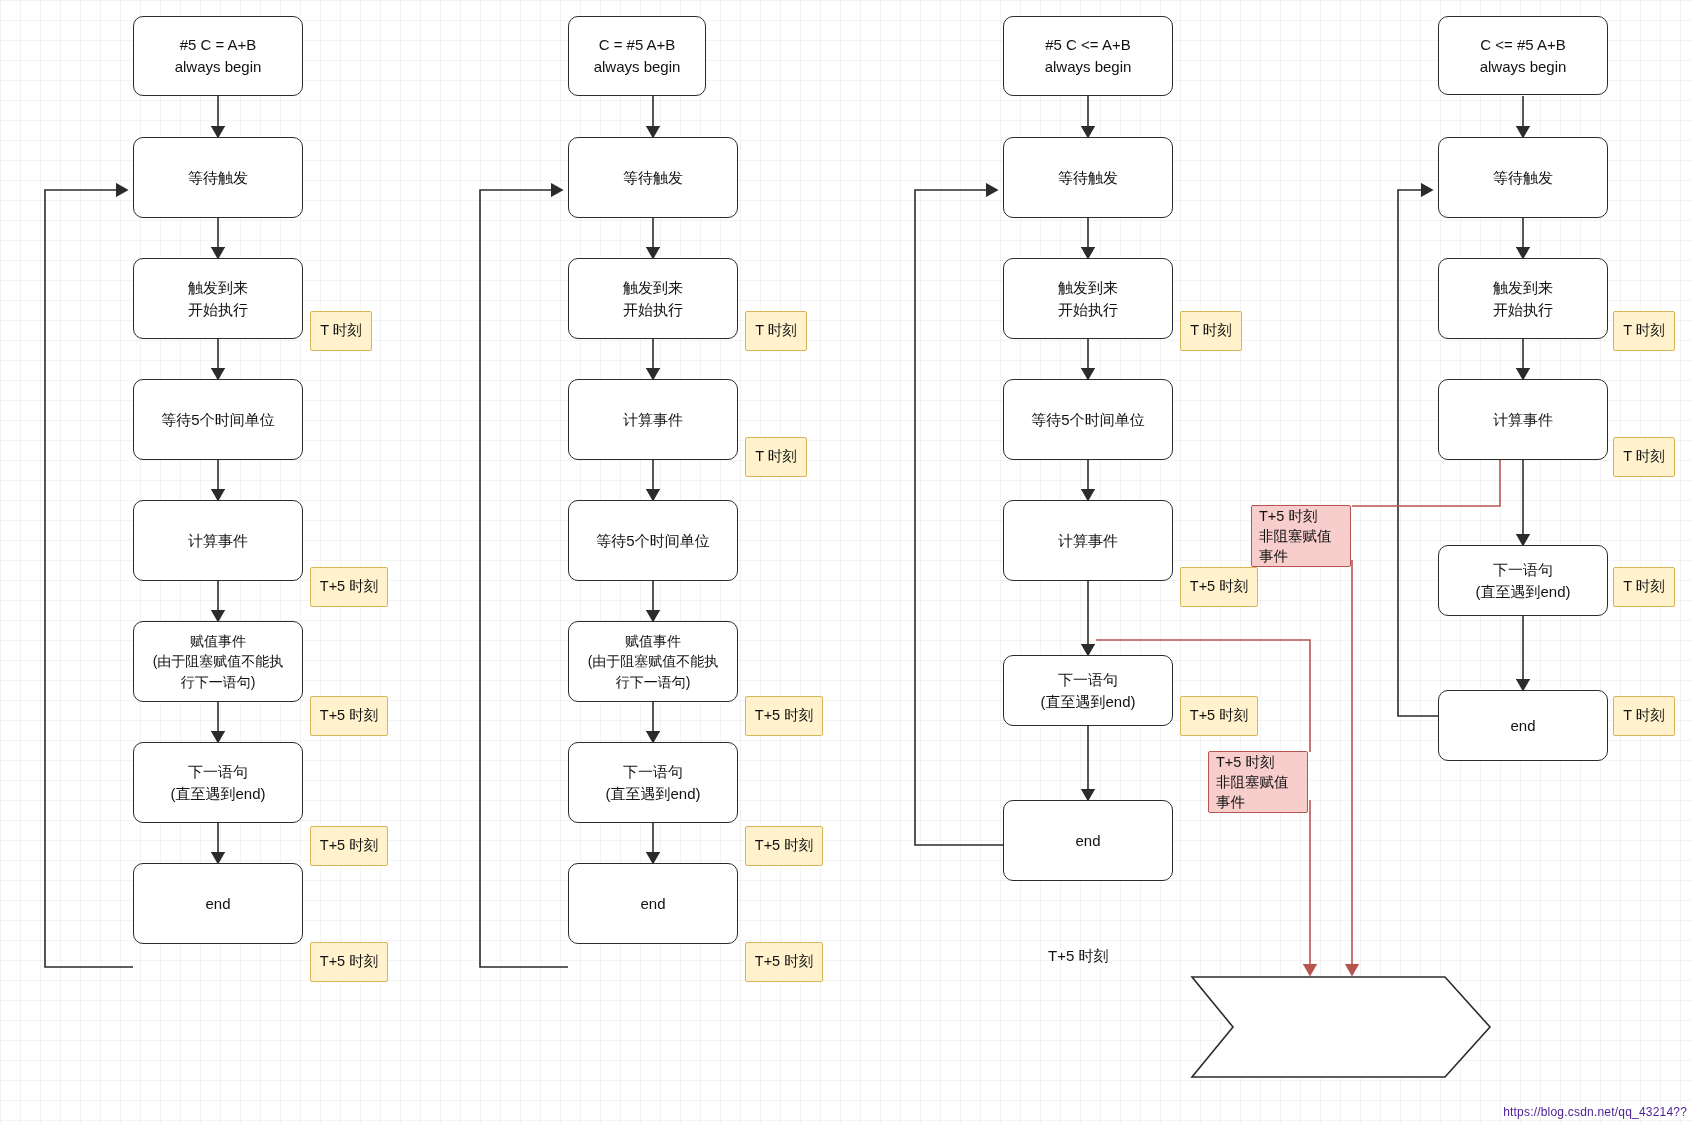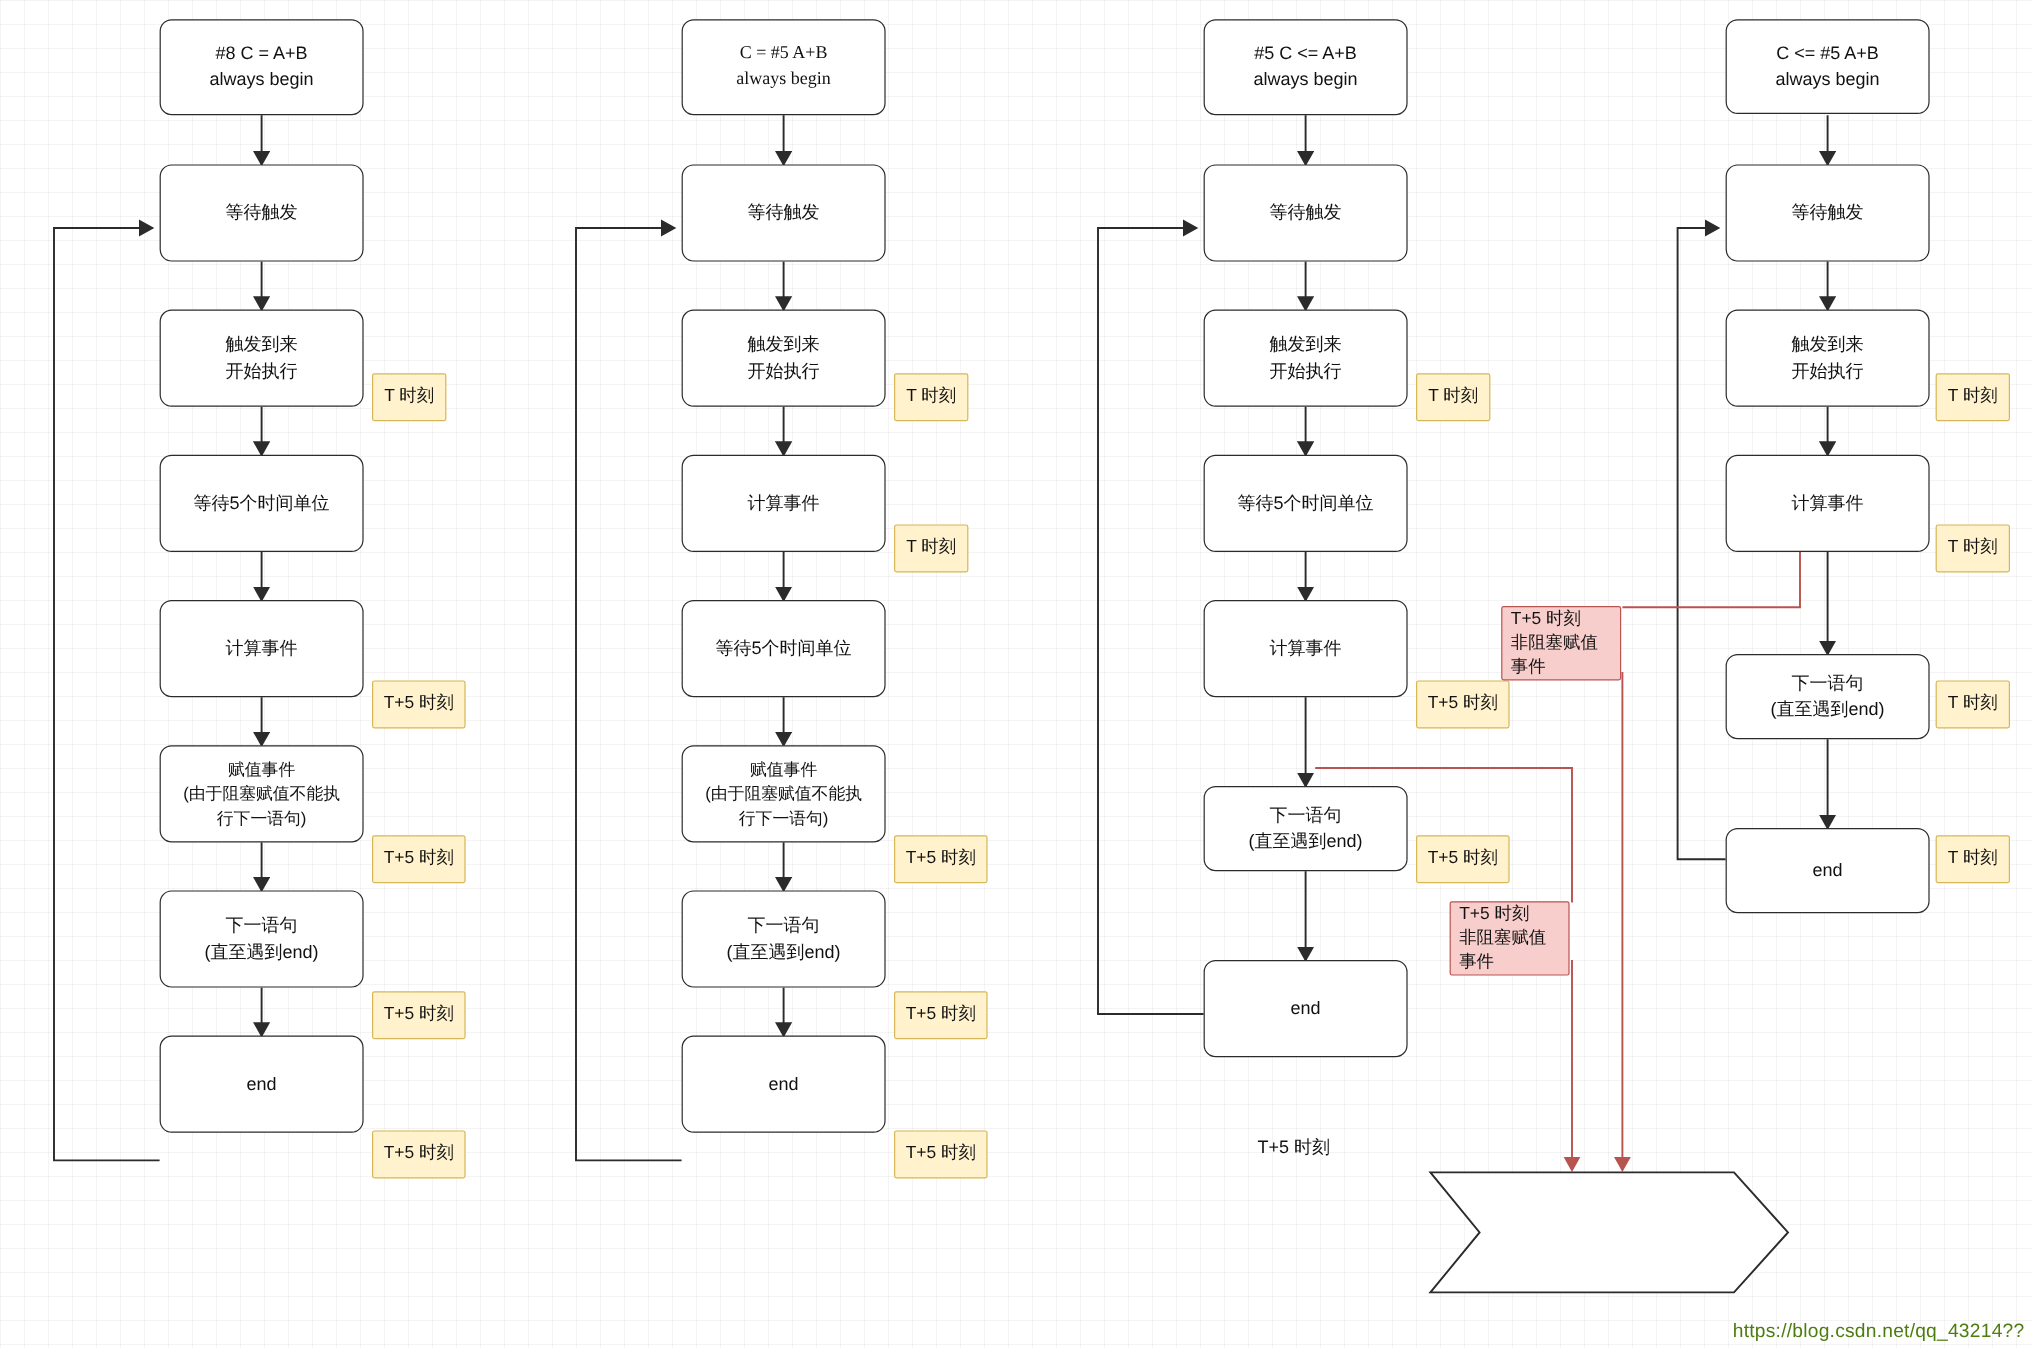--- a/index.html
+++ b/index.html
@@ -69,22 +69,22 @@
     font-size:15px;
     line-height:1.5;
     text-align:center;
     color:#111;
     white-space:pre-line;
     display:flex;align-items:center;justify-content:center;
   }
   .watermark{
     position:absolute;
     right:6px;bottom:4px;
-    font-size:16px;
-    color:#4d7c0f;
+    font-size:12px;
+    color:#4c1d95;
     letter-spacing:0.2px;
   }
 </style>
 </head>
 <body>
 
 <div class="grid"></div>
 
 <div class="canvas">
 
@@ -157,40 +157,40 @@
     </g>
 
     <g stroke="#b85450" stroke-width="1.6" fill="none" marker-end="url(#ahp)">
       <path d="M1310,800 L1310,975"></path>
       <path d="M1352,560 L1352,975"></path>
     </g>
 
     <polygon points="1192,977 1445,977 1490,1027 1445,1077 1192,1077 1233,1027" fill="#ffffff" stroke="#2b2b2b" stroke-width="1.6"></polygon>
   </svg>
 
-  <div class="node" style="left:133px;top:16px;width:170px;height:80px;">#8 C = A+B
+  <div class="node" style="left:133px;top:16px;width:170px;height:80px;">#5 C = A+B
 always begin</div>
   <div class="node" style="left:133px;top:137px;width:170px;height:81px;">等待触发</div>
   <div class="node" style="left:133px;top:258px;width:170px;height:81px;">触发到来
 开始执行</div>
   <div class="tag" style="left:310px;top:311px;width:62px;height:27px;">T 时刻</div>
   <div class="node" style="left:133px;top:379px;width:170px;height:81px;">等待5个时间单位</div>
   <div class="node" style="left:133px;top:500px;width:170px;height:81px;">计算事件</div>
   <div class="tag" style="left:310px;top:567px;width:78px;height:27px;">T+5 时刻</div>
   <div class="node" style="left:133px;top:621px;width:170px;height:81px;font-size:14px;">赋值事件
 (由于阻塞赋值不能执
 行下一语句)</div>
   <div class="tag" style="left:310px;top:696px;width:78px;height:27px;">T+5 时刻</div>
   <div class="node" style="left:133px;top:742px;width:170px;height:81px;">下一语句
 (直至遇到end)</div>
   <div class="tag" style="left:310px;top:826px;width:78px;height:27px;">T+5 时刻</div>
   <div class="node" style="left:133px;top:863px;width:170px;height:81px;">end</div>
   <div class="tag" style="left:310px;top:942px;width:78px;height:27px;">T+5 时刻</div>
 
-  <div class="node" style="left:568px;top:16px;width:170px;height:80px;font-family:Liberation Serif, serif;">C = #5 A+B
+  <div class="node" style="left:568px;top:16px;width:138px;height:80px;">C = #5 A+B
 always begin</div>
   <div class="node" style="left:568px;top:137px;width:170px;height:81px;">等待触发</div>
   <div class="node" style="left:568px;top:258px;width:170px;height:81px;">触发到来
 开始执行</div>
   <div class="tag" style="left:745px;top:311px;width:62px;height:27px;">T 时刻</div>
   <div class="node" style="left:568px;top:379px;width:170px;height:81px;">计算事件</div>
   <div class="tag" style="left:745px;top:437px;width:62px;height:27px;">T 时刻</div>
   <div class="node" style="left:568px;top:500px;width:170px;height:81px;">等待5个时间单位</div>
   <div class="node" style="left:568px;top:621px;width:170px;height:81px;font-size:14px;">赋值事件
 (由于阻塞赋值不能执

